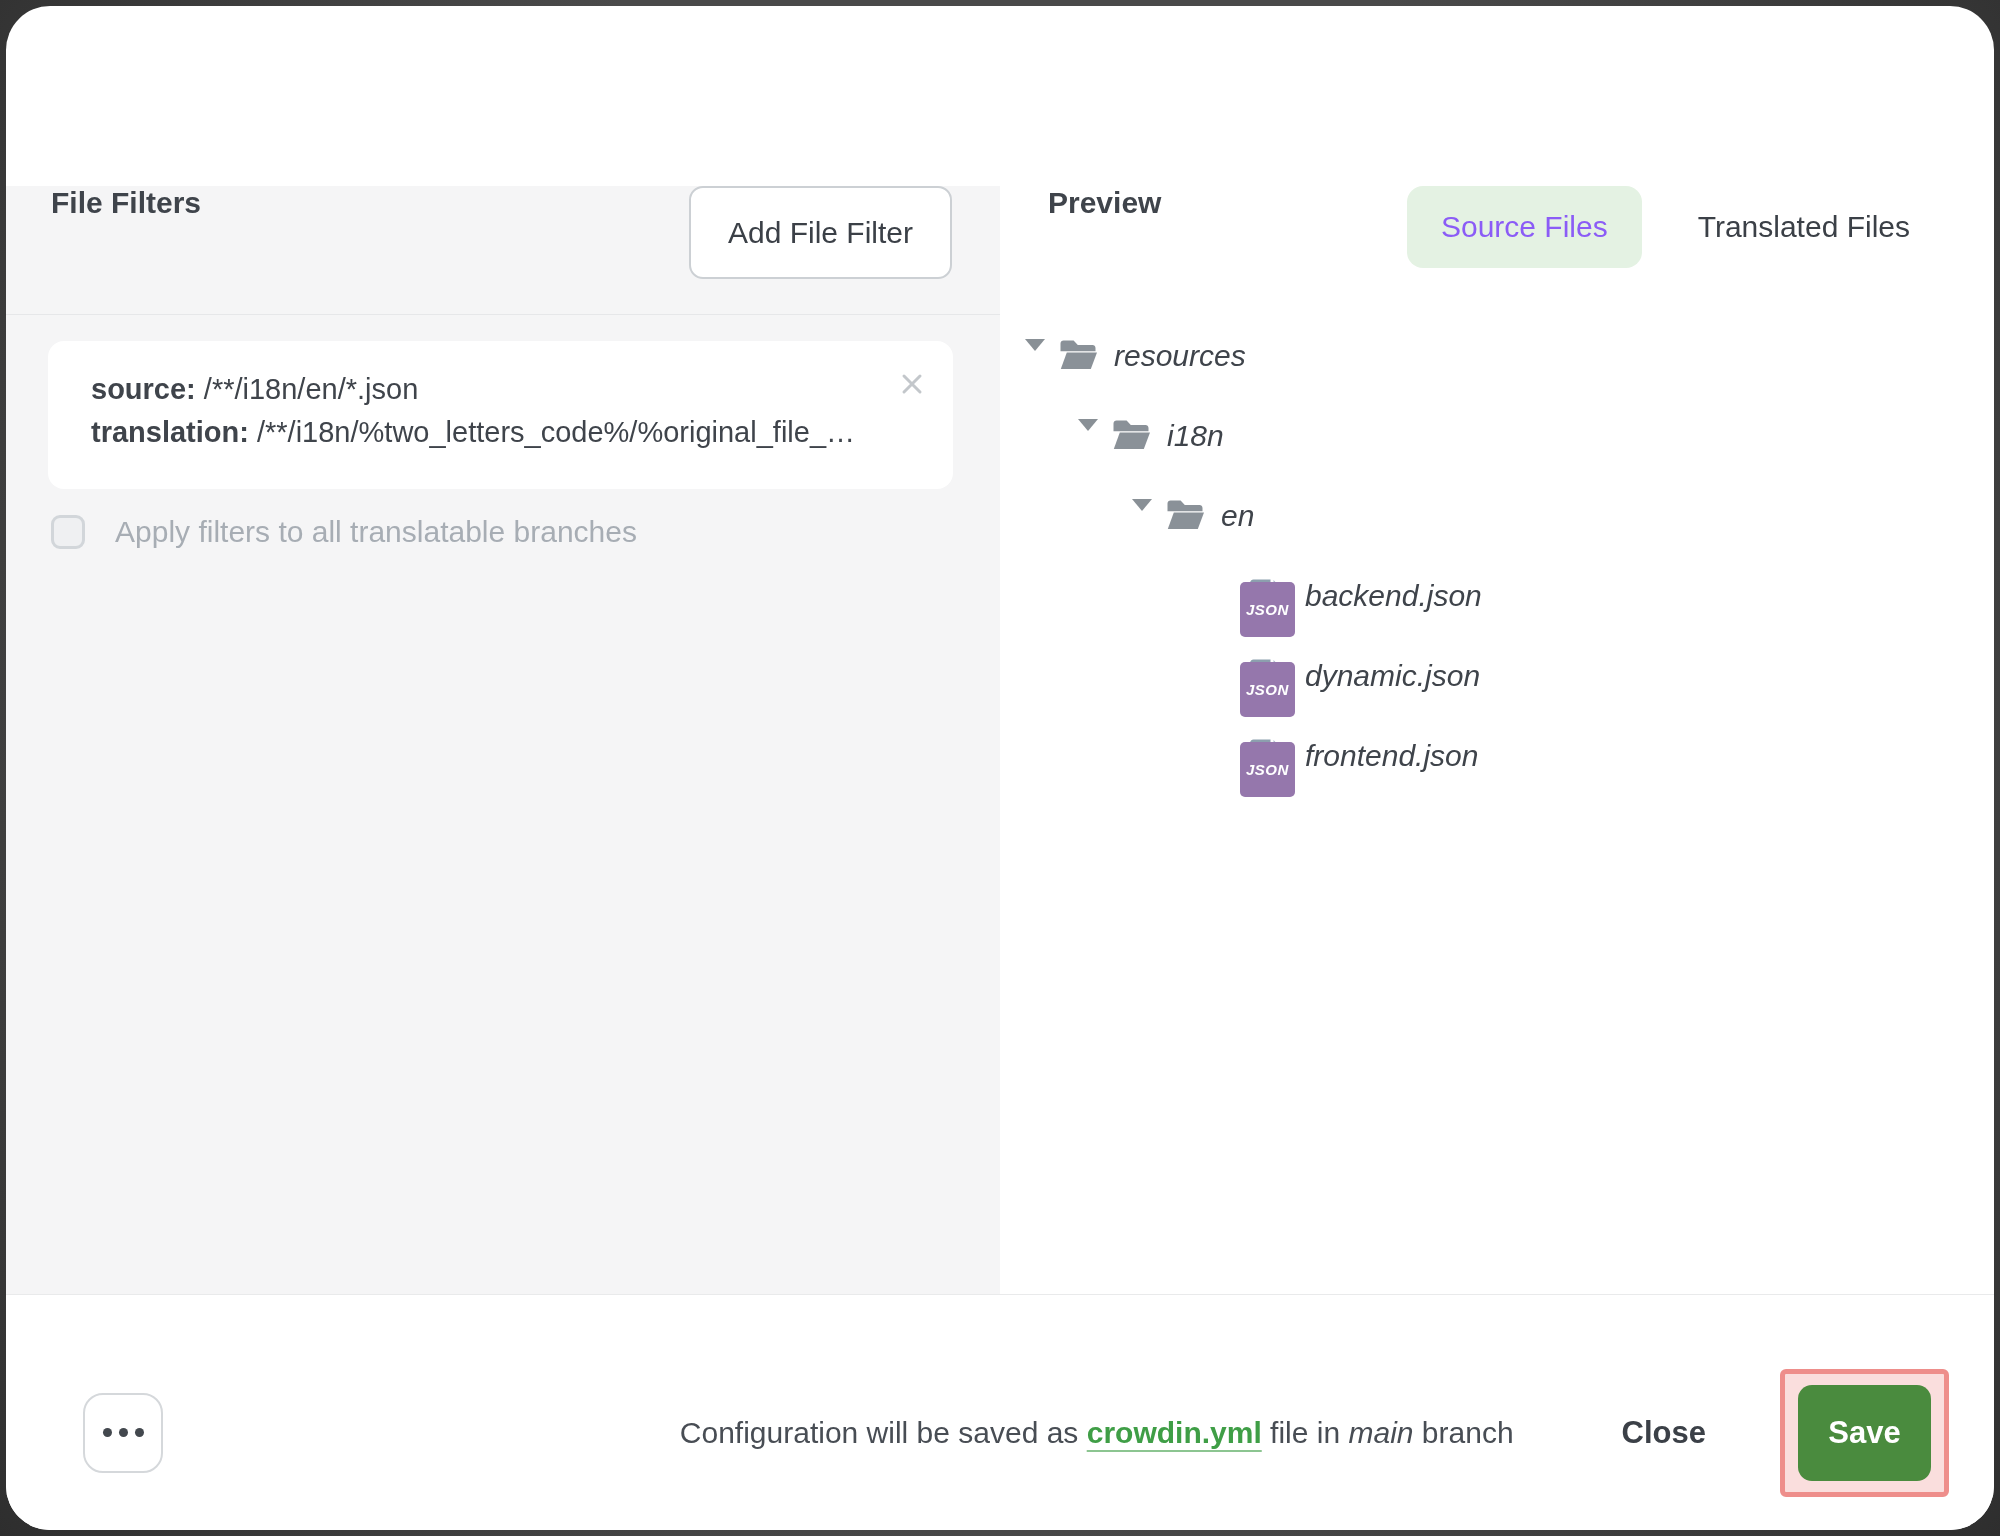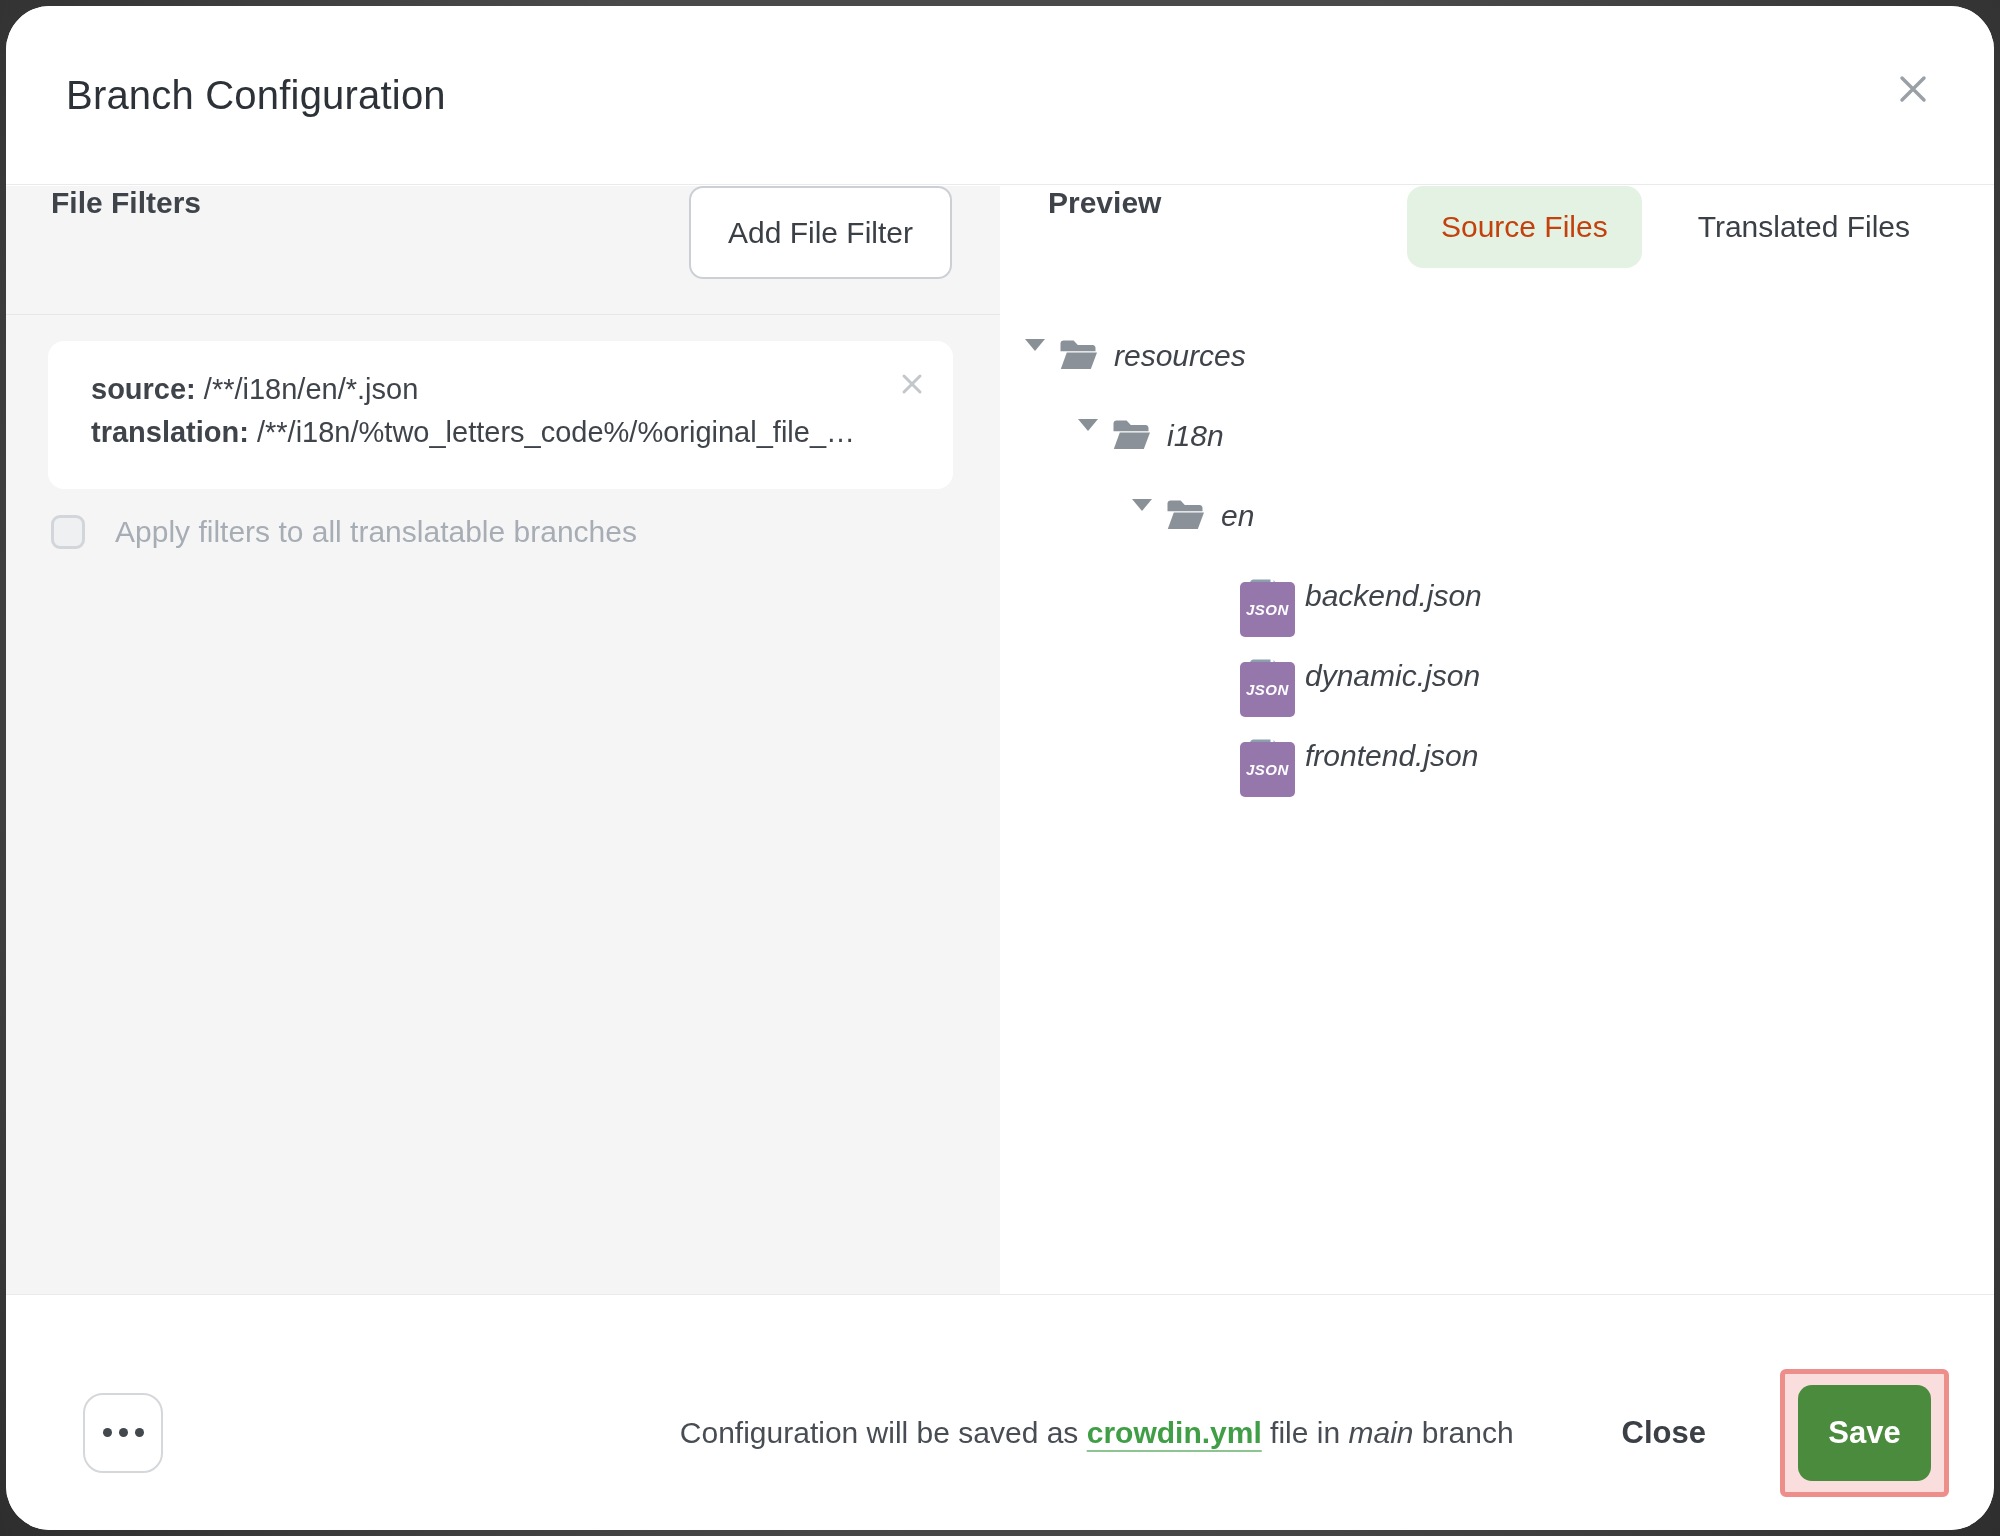--- a/index.html
+++ b/index.html
@@ -84,21 +84,21 @@
     background: #eff0f2; flex: none;
   }
   .checkbox-label { font-size: 30px; color: #a7adb4; }
 
   
   .tabs { margin-left: auto; display: flex; align-items: center; gap: 46px; }
   .tab {
     font-family: inherit; font-size: 30px; color: #3b4047;
     background: transparent; border: none; padding: 24px 10px; cursor: pointer;
   }
-  .tab.active { background: #e4f2e3; color: #c2410c; border-radius: 16px; padding: 24px 34px; }
+  .tab.active { background: #e4f2e3; color: #8b5cf6; border-radius: 16px; padding: 24px 34px; }
 
   
   .tree { padding-top: 24px; }
   .tree-row { height: 80px; display: flex; align-items: flex-start; cursor: pointer; font-style: italic; }
   .tree-row.lvl0 { padding-left: 25px; }
   .tree-row.lvl1 { padding-left: 78px; }
   .tree-row.lvl2 { padding-left: 132px; }
   .tree-row.file { padding-left: 243px; }
   .caret {
     width: 0; height: 0; flex: none;
@@ -156,28 +156,20 @@
     border: none; border-radius: 14px; cursor: pointer;
     display: block;
   }
 </style>
 </head>
 <body>
 
 <div class="stage">
   <div class="modal">
 
-    <div class="modal-header">
-      <h1 class="modal-title">Branch Configuration</h1>
-      <button class="close-btn">
-        <svg width="40" height="40" viewBox="0 0 40 40">
-          <path d="M9 9 L31 31 M31 9 L9 31" stroke="#9aa0a6" stroke-width="3.5" stroke-linecap="round" fill="none"></path>
-        </svg>
-      </button>
-    </div>
 
     <div class="modal-body">
 
       <section class="left-panel">
         <div class="panel-header">
           <h2 class="panel-heading">File Filters</h2>
           <button class="add-filter-btn">Add File Filter</button>
         </div>
         <div class="left-content">
           <div class="filter-card">

